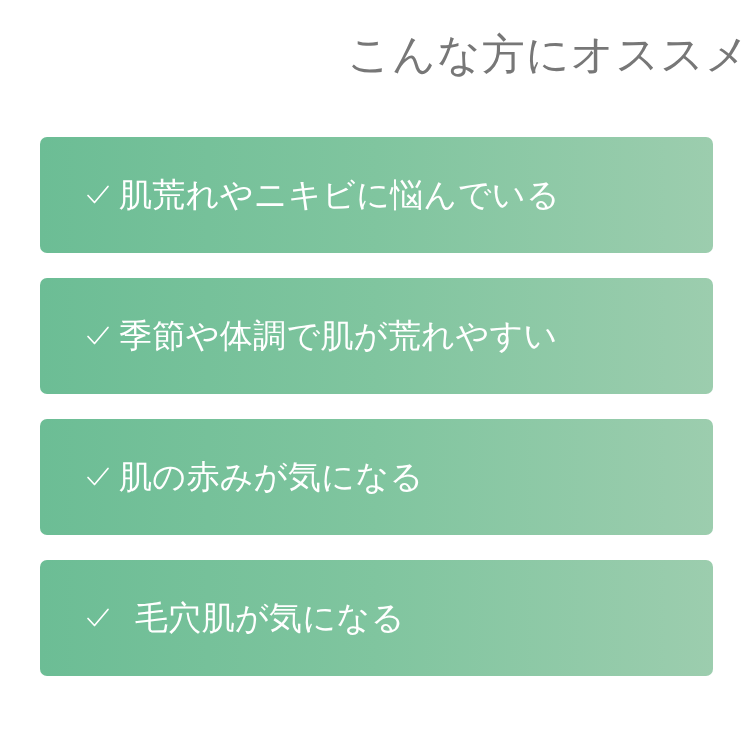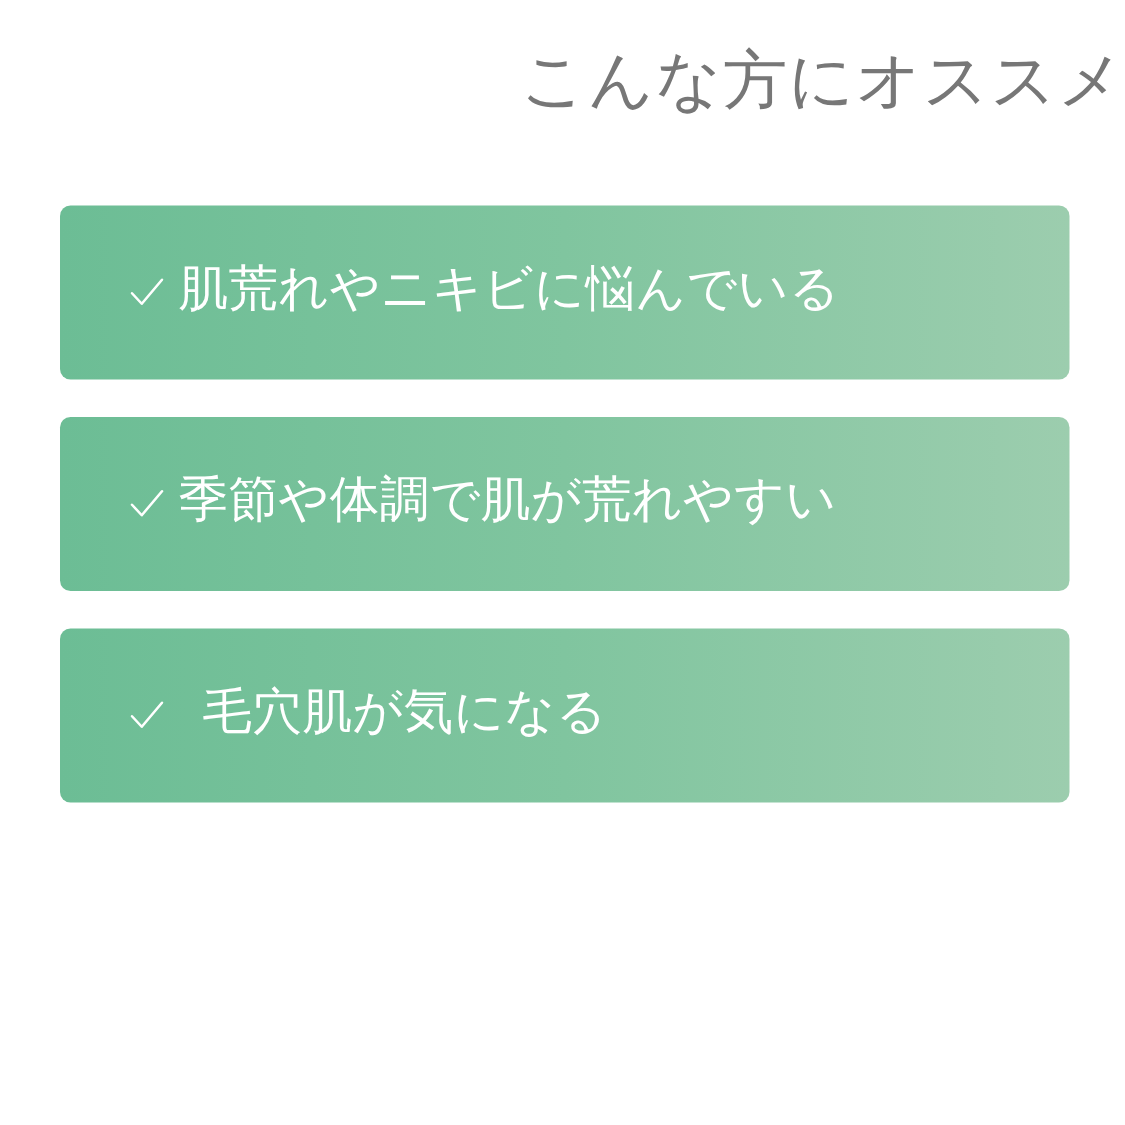--- a/index.html
+++ b/index.html
@@ -36,21 +36,20 @@
     color: #777777;
     white-space: nowrap;
   }
 
   
   .card-list {
     position: absolute;
     left: 40px;
     top: 137px;
     width: 673px;
-    font-family: Liberation Mono, monospace;
   }
 
   .card {
     position: relative;
     width: 673px;
     height: 116px;
     margin-bottom: 25px;
     border-radius: 7px;
     background: linear-gradient(90deg, #6cbd95 0%, #80c59f 50%, #9ccdae 100%);
     display: flex;
@@ -121,20 +120,28 @@
 
     <div class="card">
       <span class="check-icon">
         <svg viewBox="0 0 26 26" aria-hidden="true">
           <path d="M3 13.5 L9.5 20.5 L23 4.5" fill="none" stroke="#ffffff" stroke-width="1.7" stroke-linecap="round" stroke-linejoin="round"></path>
         </svg>
       </span>
       <span class="card-label">季節や体調で肌が荒れやすい</span>
     </div>
 
+    <div class="card">
+      <span class="check-icon">
+        <svg viewBox="0 0 26 26" aria-hidden="true">
+          <path d="M3 13.5 L9.5 20.5 L23 4.5" fill="none" stroke="#ffffff" stroke-width="1.7" stroke-linecap="round" stroke-linejoin="round"></path>
+        </svg>
+      </span>
+      <span class="card-label">肌の赤みが気になる</span>
+    </div>
 
     <div class="card">
       <span class="check-icon">
         <svg viewBox="0 0 26 26" aria-hidden="true">
           <path d="M3 13.5 L9.5 20.5 L23 4.5" fill="none" stroke="#ffffff" stroke-width="1.7" stroke-linecap="round" stroke-linejoin="round"></path>
         </svg>
       </span>
       <span class="card-label">毛穴肌が気になる</span>
     </div>
 

